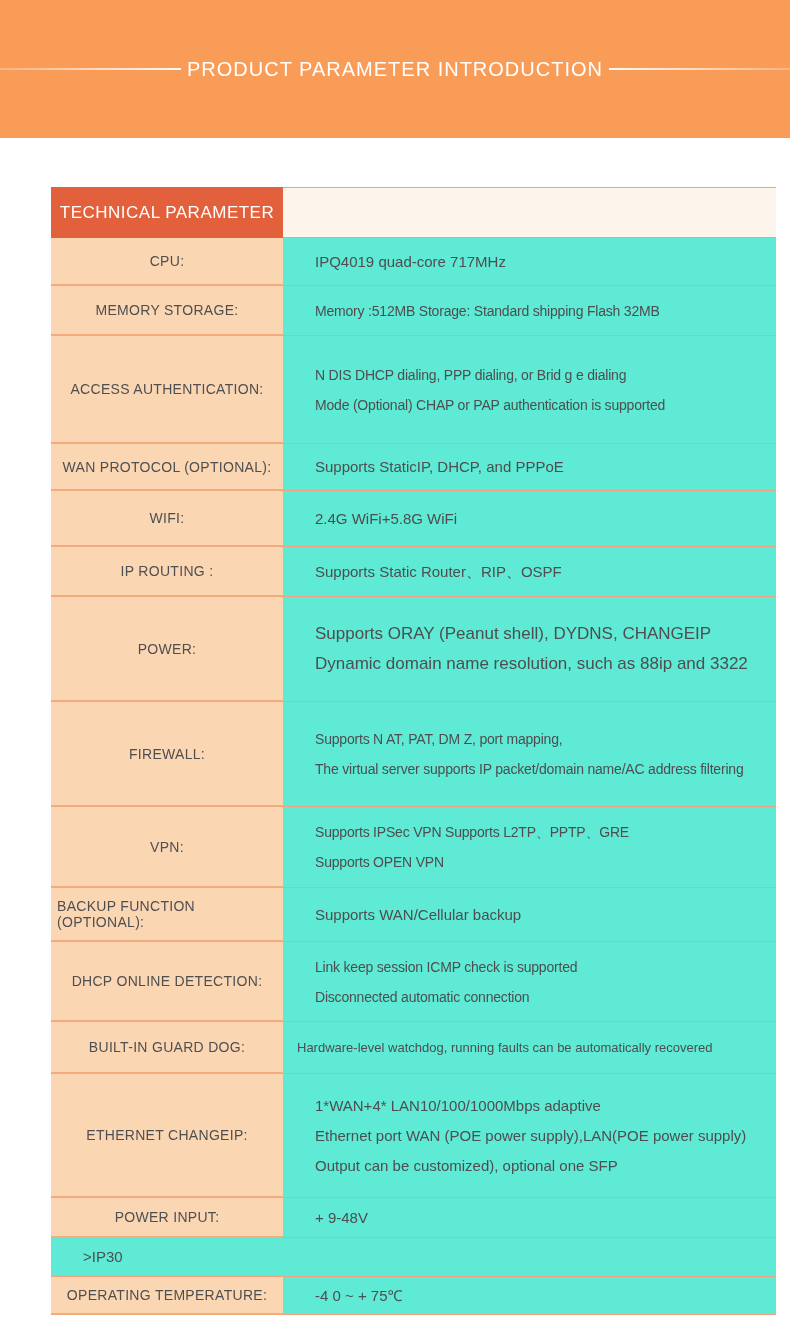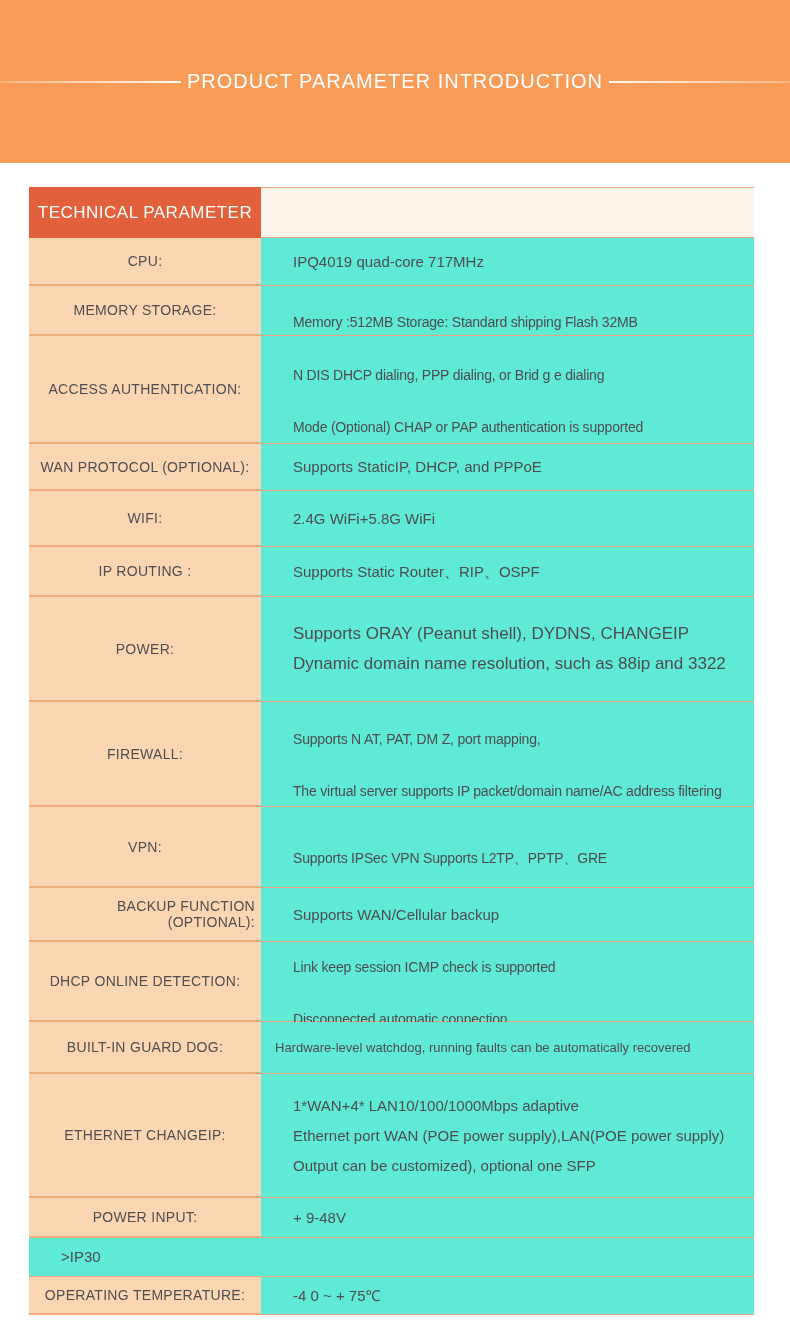--- a/index.html
+++ b/index.html
@@ -4,44 +4,44 @@
 <style>
   * { margin:0; padding:0; box-sizing:border-box; }
   html,body { background:#ffffff; }
   body {
     width:790px; height:1344px;
     font-family:"Liberation Sans", sans-serif;
     position:relative; overflow:hidden;
   }
   
   .banner {
-    width:790px; height:163px;
+    width:790px; height:138px;
     background:#F99C58;
     display:flex; align-items:center; justify-content:center;
   }
   .banner-row { display:flex; align-items:center; width:100%; }
   .banner-line { flex:1 1 auto; height:2px; }
   .banner-line.left  { background:linear-gradient(to right, rgba(255,255,255,0.25), rgba(255,255,255,0.95)); }
   .banner-line.right { background:linear-gradient(to left,  rgba(255,255,255,0.25), rgba(255,255,255,0.95)); }
   .banner-title {
     flex:0 0 auto;
     color:#ffffff; font-size:20px; font-weight:400;
     letter-spacing:1px; padding:0 6px; white-space:nowrap;
   }
   
   .spec-table {
-    position:absolute; left:29px; top:187px; width:725px;
+    position:absolute; left:51px; top:187px; width:725px;
   }
   .trow { display:flex; width:100%; }
   .tlabel {
     flex:0 0 232px; width:232px;
     background:#FBD6B3;
     border-bottom:2px solid #F3AD7C;
     display:flex; align-items:center; justify-content:center;
-    text-align:right;
+    text-align:left;
     color:#4F4F51; font-size:14px; letter-spacing:0.3px;
     padding:0 6px;
   }
   .tvalue {
     flex:1 1 auto;
     background:#5eead4;
     border-bottom:1px solid #EFA180;
     display:flex; flex-direction:column; justify-content:center;
     padding-left:32px; padding-right:6px;
   }
@@ -56,21 +56,21 @@
     color:#ffffff; font-size:17px; letter-spacing:0.5px; font-weight:400;
     white-space:nowrap;
   }
   .thead-rest {
     flex:1 1 auto; height:51px;
     background:#FDF4EC;
     border-top:1px solid #EFA180;
     border-bottom:1px solid #EFA180;
   }
   
-  .cn .vline { font-size:14px; letter-spacing:-0.2px;margin-top:22px; }
+  .cn .vline { font-size:14px; letter-spacing:-0.2px; }
   .lg .vline { font-size:17px; }
   .sm { padding-left:14px; }
   .sm .vline { font-size:13px; }
   .gap-lg { }
 </style>
 </head>
 <body>
 
 <div class="banner">
   <div class="banner-row">
@@ -143,20 +143,21 @@
     <div class="tvalue cn">
       <div class="vline">Supports N AT, PAT, DM Z, port mapping,</div>
       <div class="vline">The virtual server supports IP packet/domain name/AC address filtering</div>
     </div>
   </div>
 
   <div class="trow" style="height:81px">
     <div class="tlabel">VPN:</div>
     <div class="tvalue cn">
       <div class="vline">Supports IPSec VPN   Supports L2TP、PPTP、GRE</div>
+      <div class="vline">Supports OPEN VPN</div>
     </div>
   </div>
 
   <div class="trow" style="height:54px">
     <div class="tlabel">BACKUP FUNCTION (OPTIONAL):</div>
     <div class="tvalue">
       <div class="vline">Supports WAN/Cellular backup</div>
     </div>
   </div>
 

